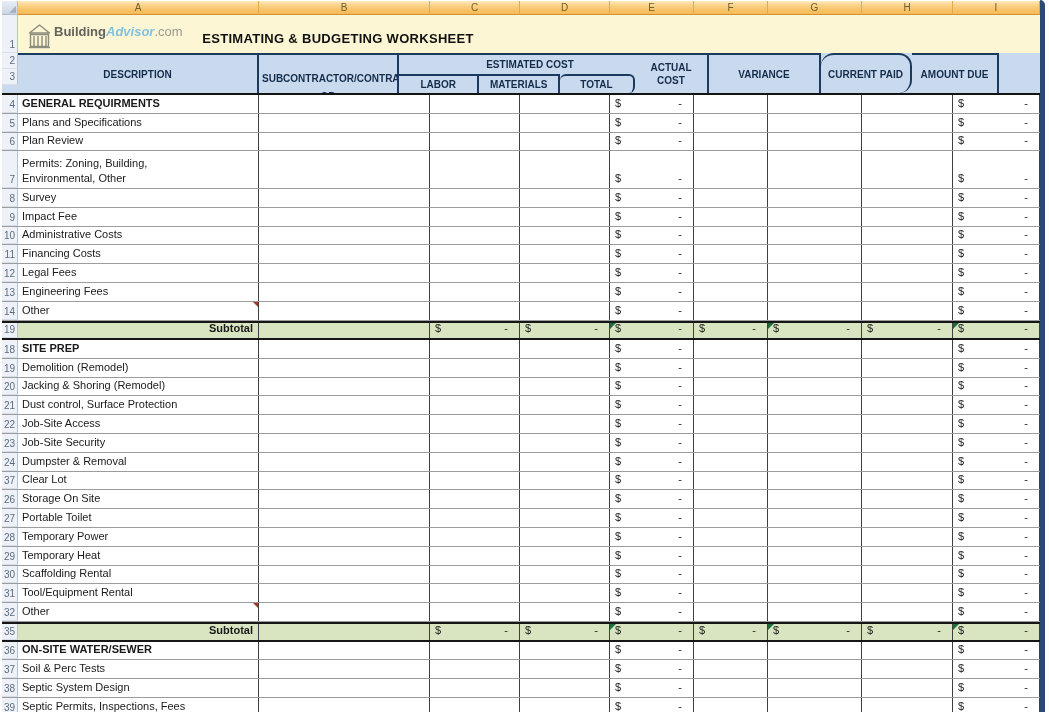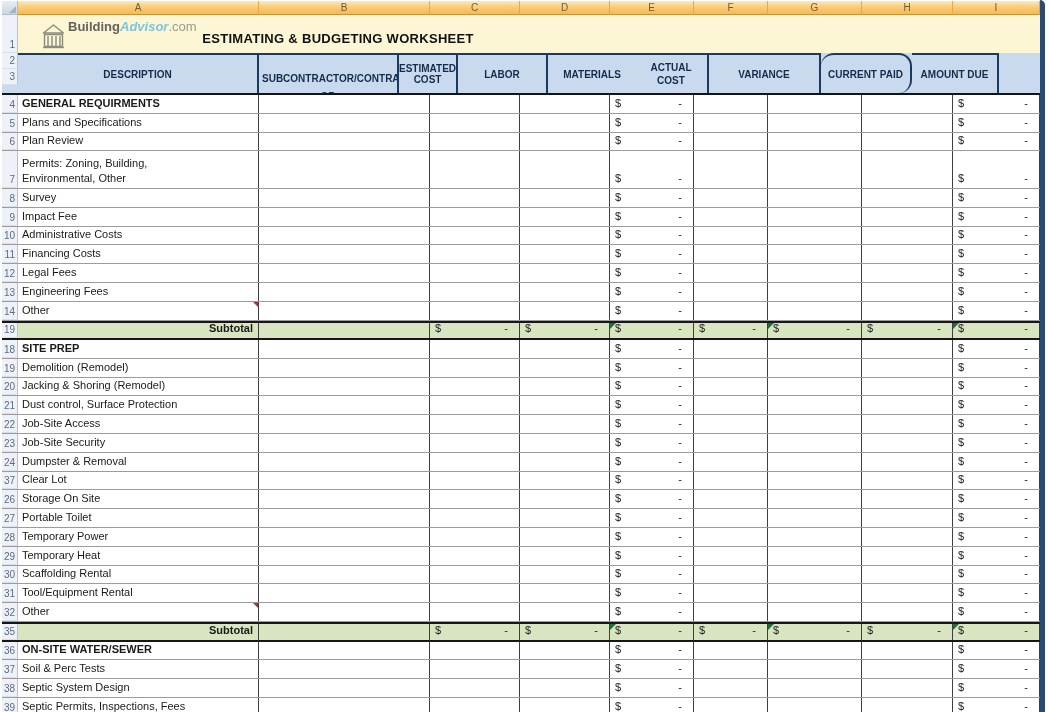--- a/index.html
+++ b/index.html
@@ -34,21 +34,21 @@
     width:16px; flex:0 0 16px; background:#EEF2F8; color:#5B6B7E;
     font-size:10px; text-align:right; padding:0 2px 2px 0;
     border-right:1px solid #B6C2D0; border-bottom:1px solid #D8DFE8;
     display:flex; align-items:flex-end; justify-content:flex-end;
   }
 
   
   .row1 { display:flex; height:38px; }
   .rn1 { height:38px; }
   .titlebar { flex:1; position:relative; background:#FCF6D4; }
-  .logo { position:absolute; left:24px; top:4px; display:flex; align-items:flex-start; }
+  .logo { position:absolute; left:10px; top:4px; display:flex; align-items:center; }
   .logo-icon { position:relative; top:5px; margin-right:3px; }
   .lb { font-size:13px; font-weight:bold; color:#63635C; }
   .la { font-size:13px; font-weight:bold; font-style:italic; color:#7FC3E0; }
   .lc { font-size:13px; color:#9a9a90; }
   .sheet-title {
     position:absolute; left:130px; top:16px; width:380px; text-align:center;
     font-size:13px; font-weight:bold; letter-spacing:.3px; color:#111;
   }
 
   
@@ -56,21 +56,21 @@
   .hdr-rn { display:flex; flex-direction:column; width:16px; flex:0 0 16px; }
   .hdr-rn .rn { height:21px; width:16px; }
   .hc {
     background:#C9DAEF; color:#142C49; font-weight:bold; font-size:10px;
     display:flex; align-items:center; justify-content:center; text-align:center;
     border-right:2px solid #1B3A5F; border-top:2px solid #1B3A5F;
   }
   .hA { width:241px; }
   .hB { width:140px; display:block; text-align:center; padding:15px 3px 0 3px; line-height:18px;
         white-space:nowrap; overflow:hidden; }
-  .hgroup { width:236px; display:flex; flex-direction:row; }
+  .hgroup { width:236px; display:flex; flex-direction:column; }
   .hEC { width:264px; flex:0 0 21px; border-top:2px solid #1B3A5F; }
   .hsub { display:flex; flex:1; }
   .hsub .hc { border-top:2px solid #1B3A5F; }
   .hLabor { width:90px; } .hMat { width:90px; } .hTot { width:84px;border-radius:6px; }
   .hF { width:74px; line-height:13px; padding:0 2px; }
   .hG { width:112px; } .hH { width:91px;border-radius:13px; } .hI { width:87px; }
 
   
   .row { display:flex; height:18.8px; border-bottom:1px solid #9C9C9C; background:#fff; }
   .row.tall { height:37.6px; }

